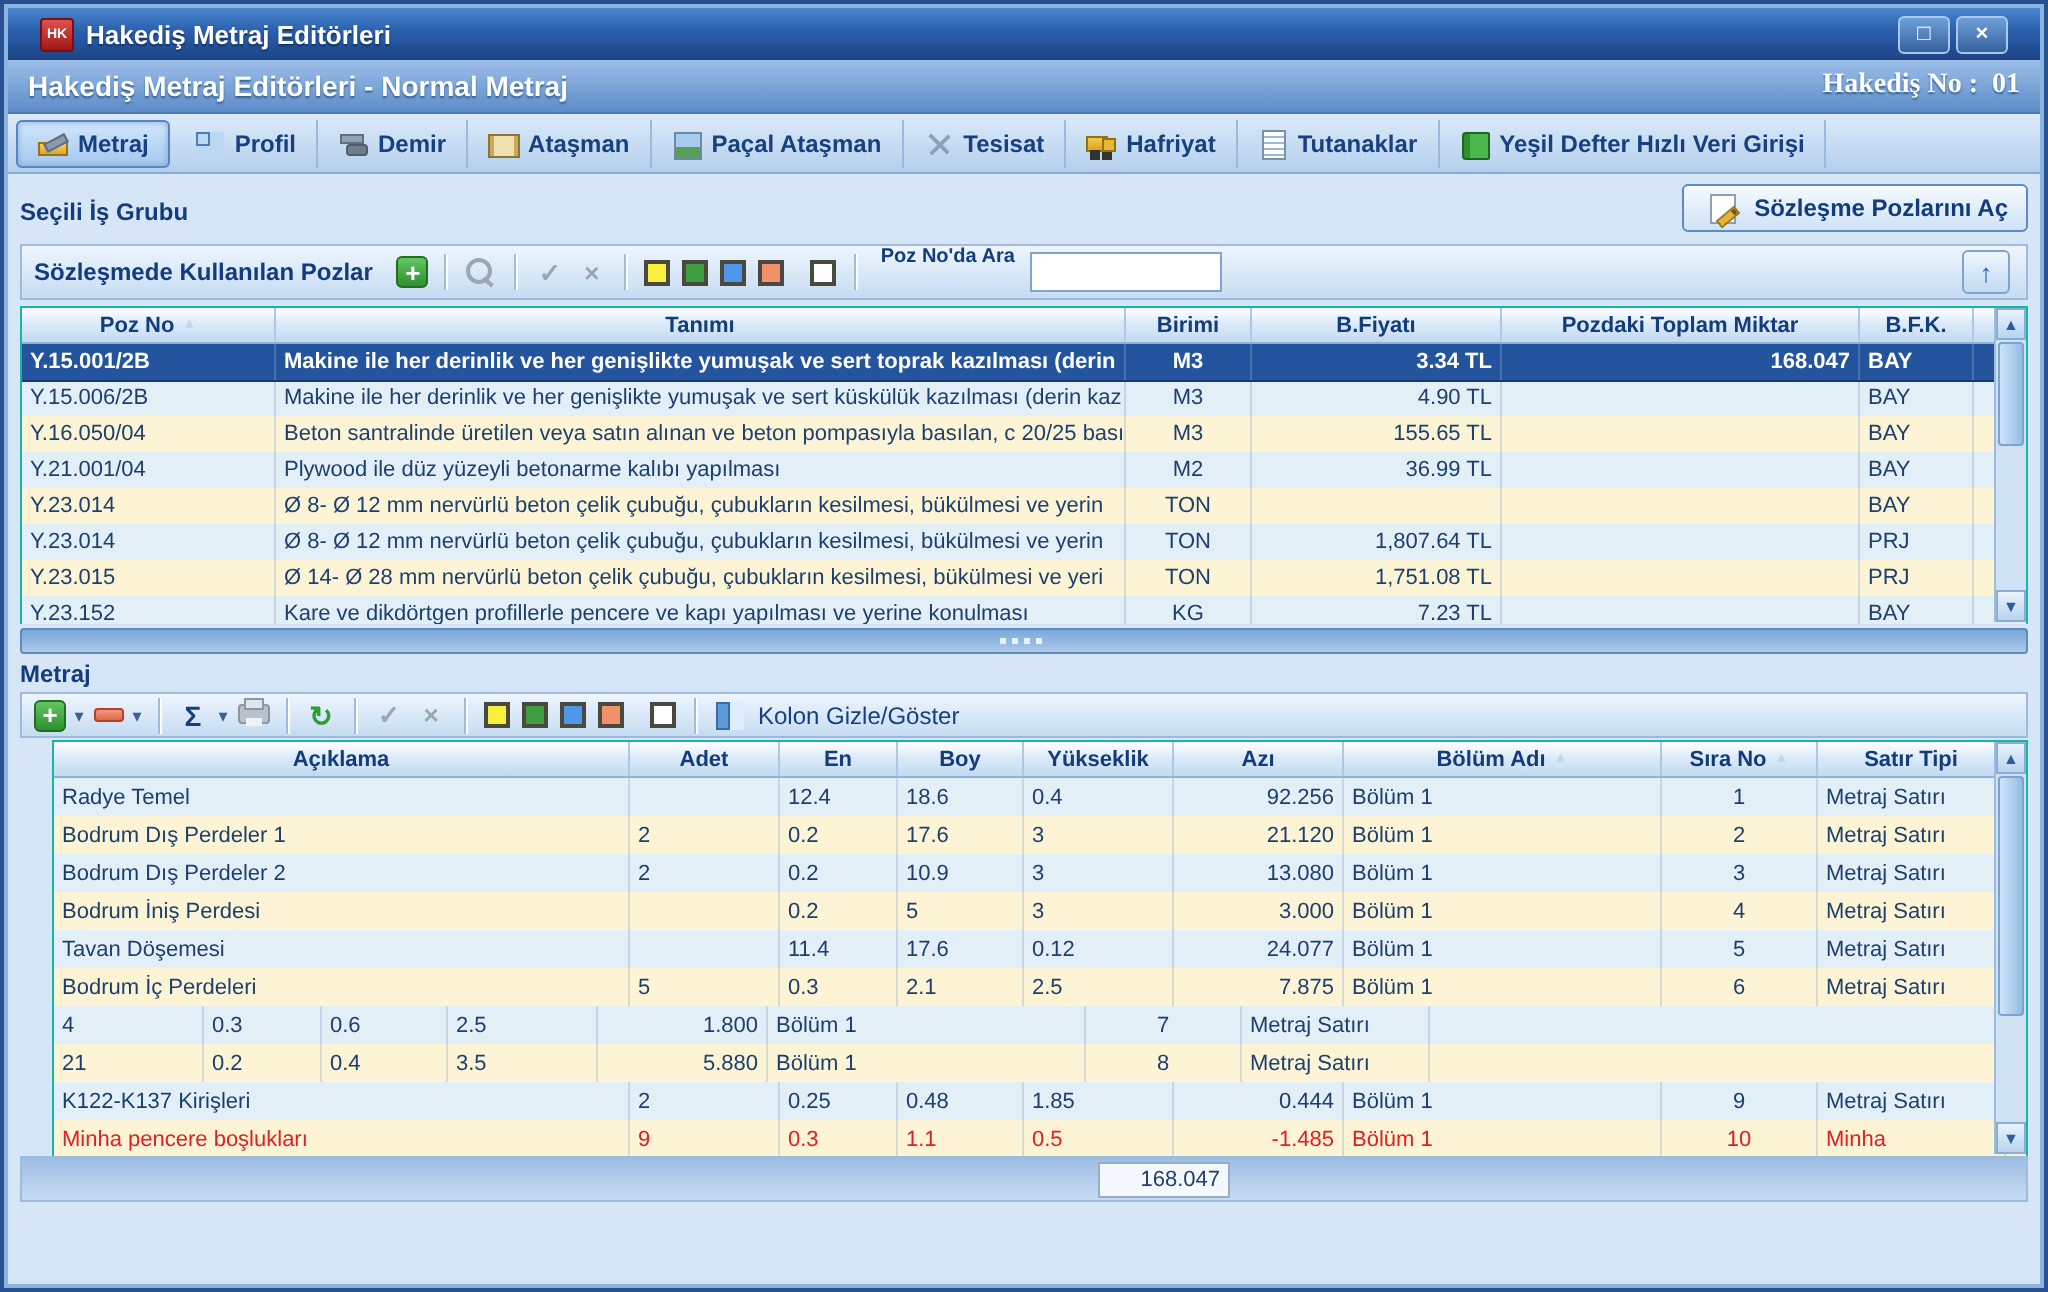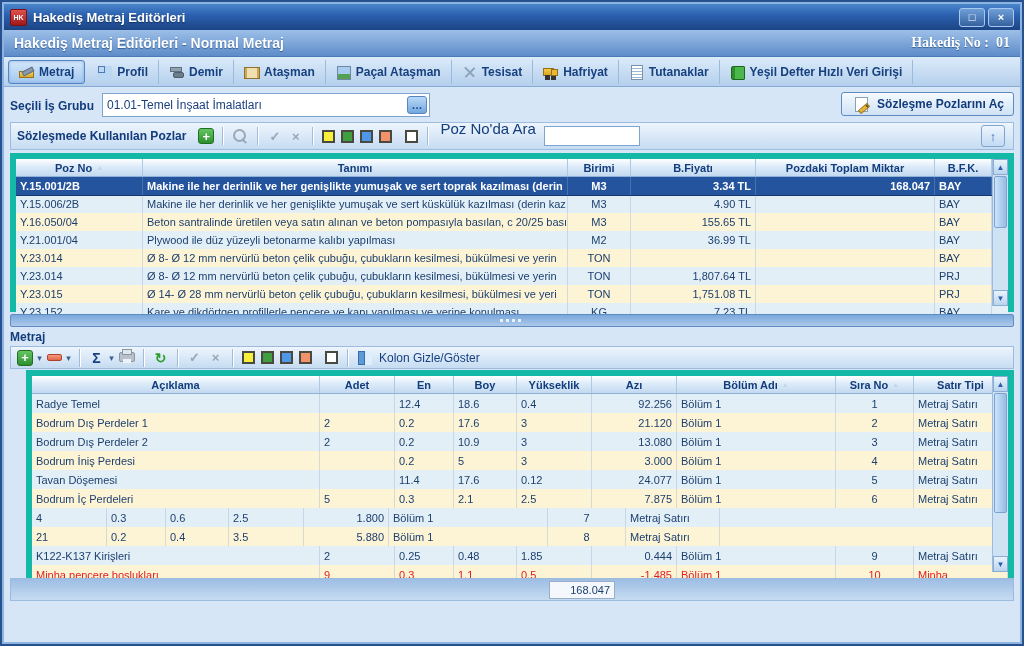--- a/index.html
+++ b/index.html
@@ -3,21 +3,21 @@
 <meta charset="utf-8">
 <style>
   * { margin:0; padding:0; box-sizing:border-box; }
   html,body { width:1024px; height:646px; background:#4a6fa5; font-family:"Liberation Sans", sans-serif; }
   .window { position:relative; width:1024px; height:646px; background:#d6e6f7;
             border:2px solid #26508e; box-shadow: inset 0 0 0 2px #8db3e0; overflow:hidden; }
 
   
   .titlebar { position:absolute; left:2px; right:2px; top:2px; height:26px;
     background:linear-gradient(180deg,#4a86cc 0%,#2a5fae 45%,#1c4484 100%);
-    display:flex; align-items:center; padding:0 6px; color:#fff; }
+    display:flex; align-items:center; padding:0 16px; color:#fff; }
   .appicon { width:17px; height:17px; background:linear-gradient(180deg,#e05050,#a01818);
     border:1px solid #7c0f0f; border-radius:2px; color:#fff; font-size:7px; font-weight:bold;
     display:flex; align-items:center; justify-content:center; margin-right:6px; }
   .titletext { font-size:13px; font-weight:bold; text-shadow:0 1px 1px #12305e; }
   .winbtns { margin-left:auto; display:flex; gap:3px; }
   .wbtn { width:26px; height:19px; border:1px solid #a8c8ee; border-radius:3px;
     background:linear-gradient(180deg,#6f9fd9,#35629f); color:#fff; font-size:11px; font-weight:bold;
     display:flex; align-items:center; justify-content:center; cursor:pointer; }
 
   
@@ -120,27 +120,27 @@
     border:1px solid #7fa5cf; border-radius:3px; color:#2a62b4; font-weight:bold; font-size:13px; }
   .i-next { width:16px; height:16px; border-radius:50%; background:linear-gradient(180deg,#5e9ae0,#2258a8);
     border:1px solid #1a4584; color:#fff; font-size:10px; font-weight:bold; }
   .i-door::before { content:""; position:absolute; top:1px; left:3px; width:9px; height:14px;
     background:linear-gradient(180deg,#3f6fb4,#1d4584); border:1px solid #123462; }
   .i-door::after { content:""; position:absolute; bottom:2px; left:0; width:6px; height:5px;
     background:#4cb84c; border:1px solid #1d671d; }
   .swatches { display:inline-flex; align-items:center; }
   .swatch { width:13px; height:13px; border:2px solid #49493f; display:inline-block; margin:0 3px; cursor:pointer; }
   .swatch:last-child { margin-left:10px; }
-  .search-lbl { color:#123c7c; font-size:15px; font-weight:normal; margin:0 8px 16px 6px; }
+  .search-lbl { color:#123c7c; font-size:10px; font-weight:bold; margin:0 8px 16px 6px; }
   .search-input { width:96px; height:20px; border:1px solid #7fa5cf; background:#fff; font-size:12px;
     padding:0 3px; font-family:"Liberation Sans",sans-serif; }
   .pozbar .i-up { margin-left:auto; }
 
   
-  .grid { position:absolute; left:8px; right:8px; background:#bef264; border:6px solid #14b8a6; }
+  .grid { position:absolute; left:8px; right:8px; background:#bef264; border:1px solid #14b8a6; }
   .poz-grid { top:151px; height:159px; }
   .metraj-grid { top:368px; height:208px;margin-left:16px; }
   .ghead { display:flex; height:18px; background:linear-gradient(180deg,#ffffff,#dcebf9 45%,#c3d9f0);
     border-bottom:1px solid #8fb2d8; }
   .th { display:flex; align-items:center; justify-content:center; color:#123c7c; font-size:11px;
     font-weight:bold; border-right:1px solid #aec8e4; overflow:hidden; white-space:nowrap; cursor:pointer; }
   .sort { font-size:7px; color:#c2d6ec; margin-left:4px; }
   .gbody { overflow:hidden; }
   .poz-grid .gbody { height:140px; }
   .metraj-grid .gbody { height:190px; }
@@ -254,24 +254,20 @@
         <span>Tutanaklar</span>
       </span>
       <span class="tab">
         <span class="ti ic-defter"></span>
         <span>Yeşil Defter Hızlı Veri Girişi</span>
       </span>
     </div>
 
   <div class="workrow">
     <span class="lbl">Seçili İş Grubu</span>
-    <div class="combo">
-      <span>01.01-Temel İnşaat İmalatları</span>
-      <span class="combo-btn">…</span>
-    </div>
     <button class="btn open-contract">
       <span class="tbi i-editdoc"></span>
       <span>Sözleşme Pozlarını Aç</span>
     </button>
   </div>
 
   <div class="pozbar">
     <span class="tb-title">Sözleşmede Kullanılan Pozlar</span>
     <span class="tbi i-add">+</span>
     <span class="tb-sep"></span>

